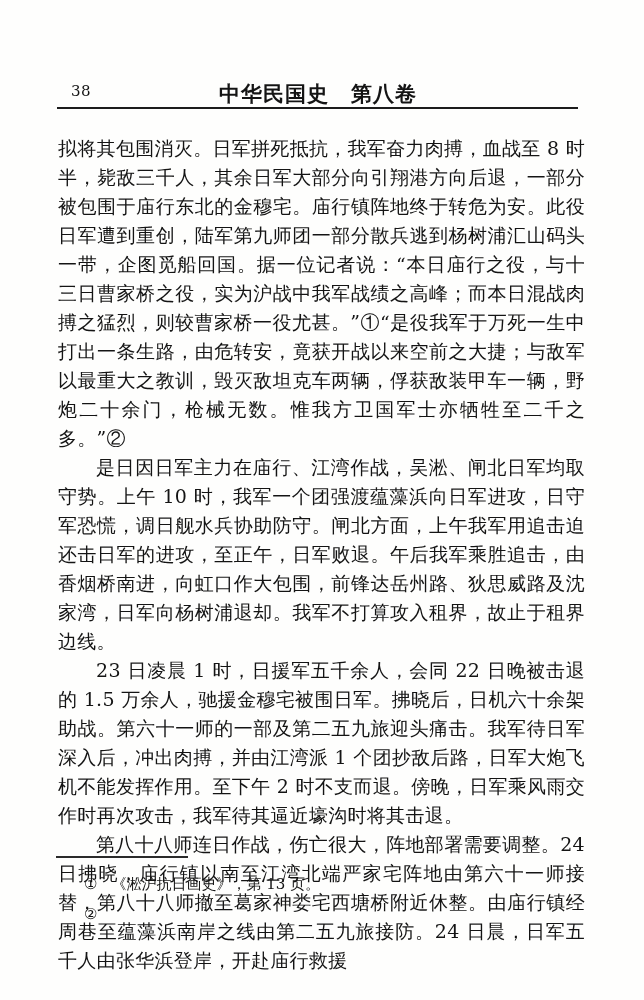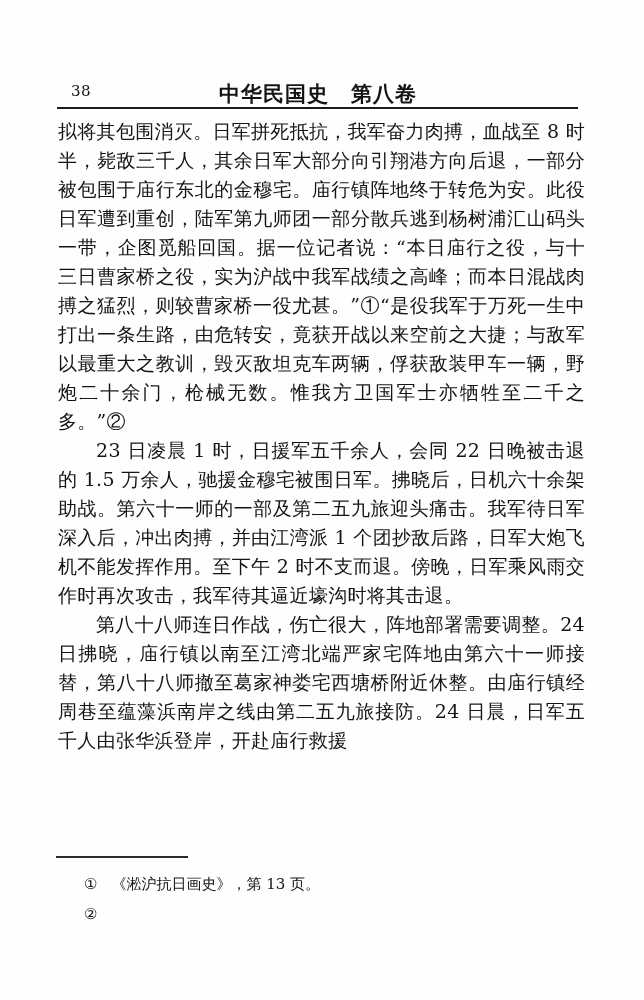--- a/index.html
+++ b/index.html
@@ -44,21 +44,21 @@
   .header-rule {
     position: absolute;
     top: 107px;
     left: 57px;
     width: 521px;
     height: 2px;
     background: #1c1c1c;
   }
   .body-text {
     position: absolute;
-    top: 117px;
+    top: 134px;
     left: 58px;
     width: 527px;
     font-size: 19px;
     line-height: 29px;
     text-align: justify;
     letter-spacing: 0.3px;
   }
   .body-text p {
     margin: 0;
     padding: 0;
@@ -101,20 +101,21 @@
 
   <div class="header">
     <span class="page-number">38</span>
     <span class="header-title">中华民国史　第八卷</span>
   </div>
 
   <div class="header-rule"></div>
 
   <div class="body-text">
     <p>拟将其包围消灭。日军拼死抵抗，我军奋力肉搏，血战至 8 时半，毙敌三千人，其余日军大部分向引翔港方向后退，一部分被包围于庙行东北的金穆宅。庙行镇阵地终于转危为安。此役日军遭到重创，陆军第九师团一部分散兵逃到杨树浦汇山码头一带，企图觅船回国。据一位记者说：“本日庙行之役，与十三日曹家桥之役，实为沪战中我军战绩之高峰；而本日混战肉搏之猛烈，则较曹家桥一役尤甚。”①“是役我军于万死一生中打出一条生路，由危转安，竟获开战以来空前之大捷；与敌军以最重大之教训，毁灭敌坦克车两辆，俘获敌装甲车一辆，野炮二十余门，枪械无数。惟我方卫国军士亦牺牲至二千之多。”②</p>
+    <p class="indent">是日因日军主力在庙行、江湾作战，吴淞、闸北日军均取守势。上午 10 时，我军一个团强渡蕴藻浜向日军进攻，日守军恐慌，调日舰水兵协助防守。闸北方面，上午我军用追击迫还击日军的进攻，至正午，日军败退。午后我军乘胜追击，由香烟桥南进，向虹口作大包围，前锋达岳州路、狄思威路及沈家湾，日军向杨树浦退却。我军不打算攻入租界，故止于租界边线。</p>
     <p class="indent">23 日凌晨 1 时，日援军五千余人，会同 22 日晚被击退的 1.5 万余人，驰援金穆宅被围日军。拂晓后，日机六十余架助战。第六十一师的一部及第二五九旅迎头痛击。我军待日军深入后，冲出肉搏，并由江湾派 1 个团抄敌后路，日军大炮飞机不能发挥作用。至下午 2 时不支而退。傍晚，日军乘风雨交作时再次攻击，我军待其逼近壕沟时将其击退。</p>
     <p class="indent">第八十八师连日作战，伤亡很大，阵地部署需要调整。24 日拂晓，庙行镇以南至江湾北端严家宅阵地由第六十一师接替，第八十八师撤至葛家神娄宅西塘桥附近休整。由庙行镇经周巷至蕴藻浜南岸之线由第二五九旅接防。24 日晨，日军五千人由张华浜登岸，开赴庙行救援</p>
   </div>
 
   <div class="footnote-rule"></div>
 
   <div class="footnotes">
     <div class="footnote">
       <span class="fn-marker">①</span>
       <span class="fn-text">《淞沪抗日画史》，第 13 页。</span>

